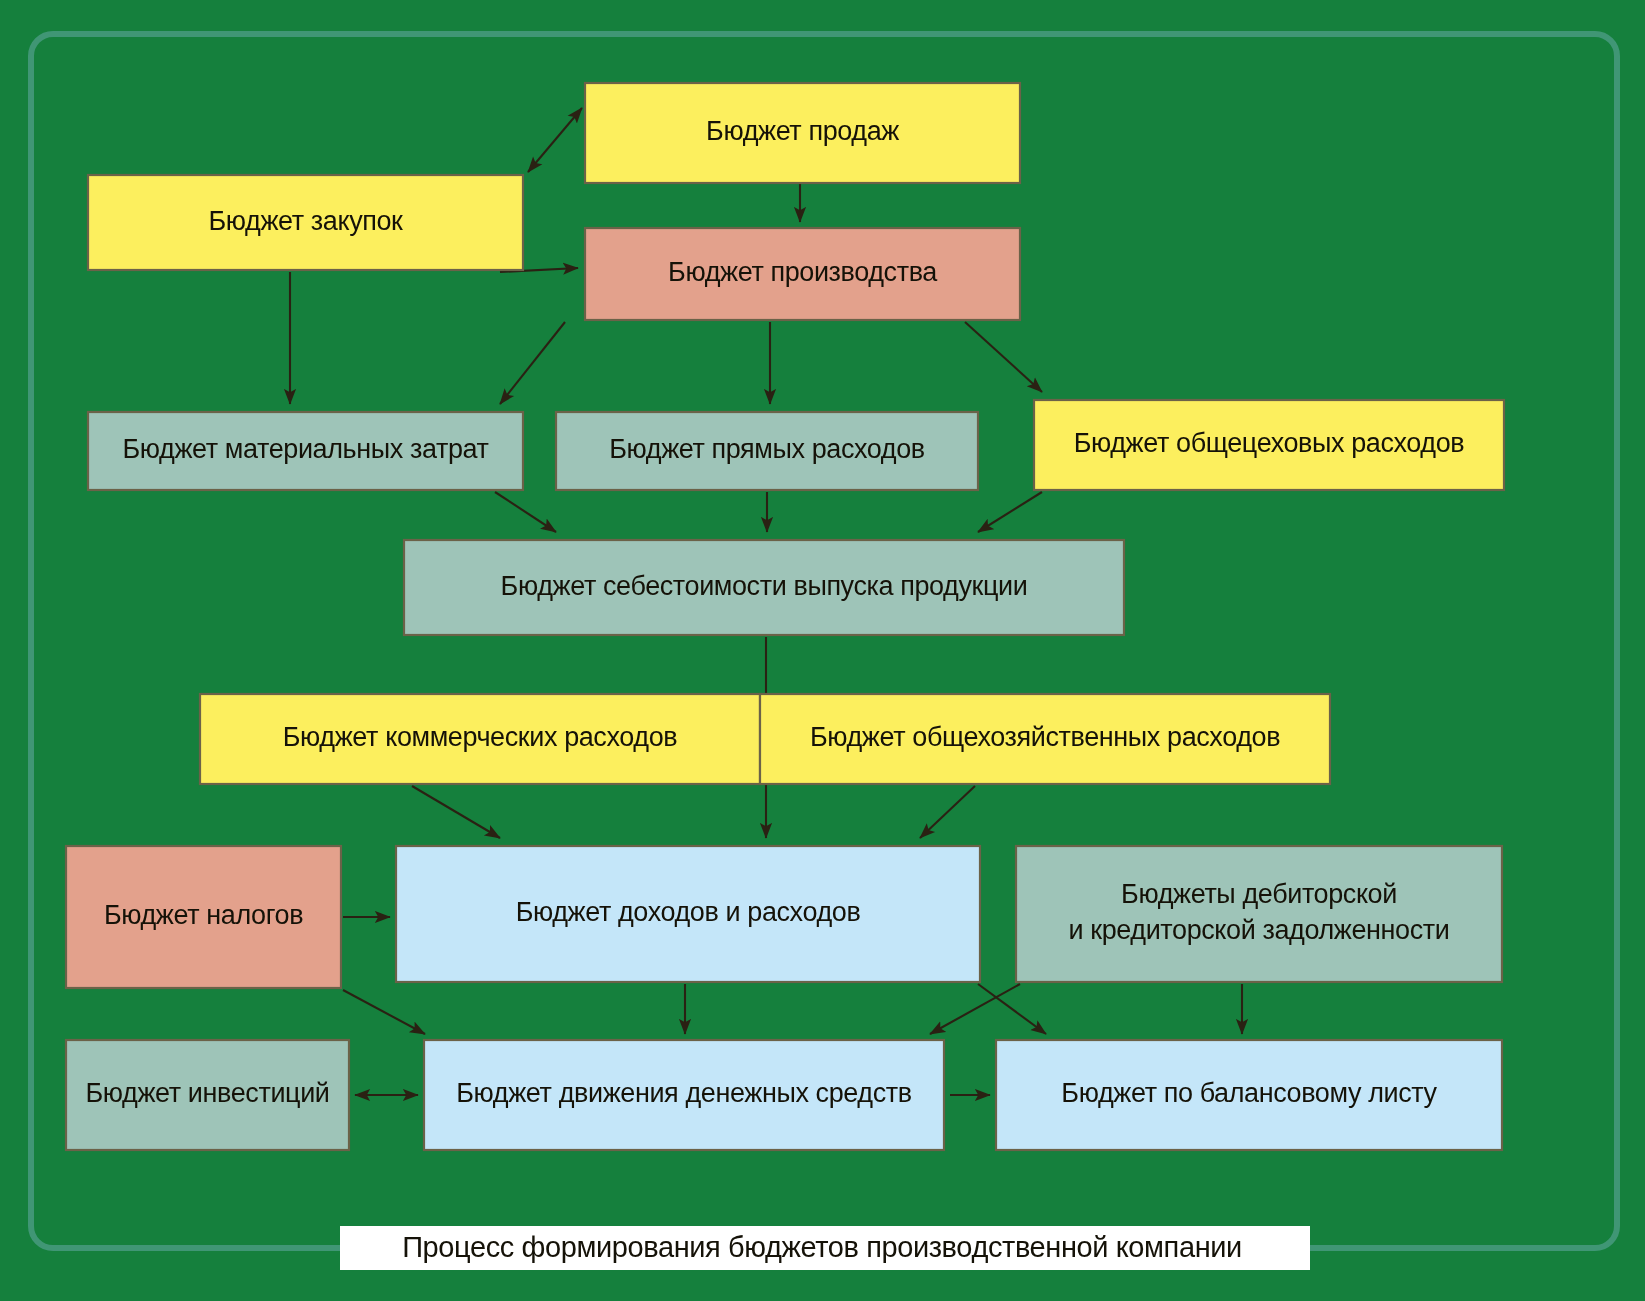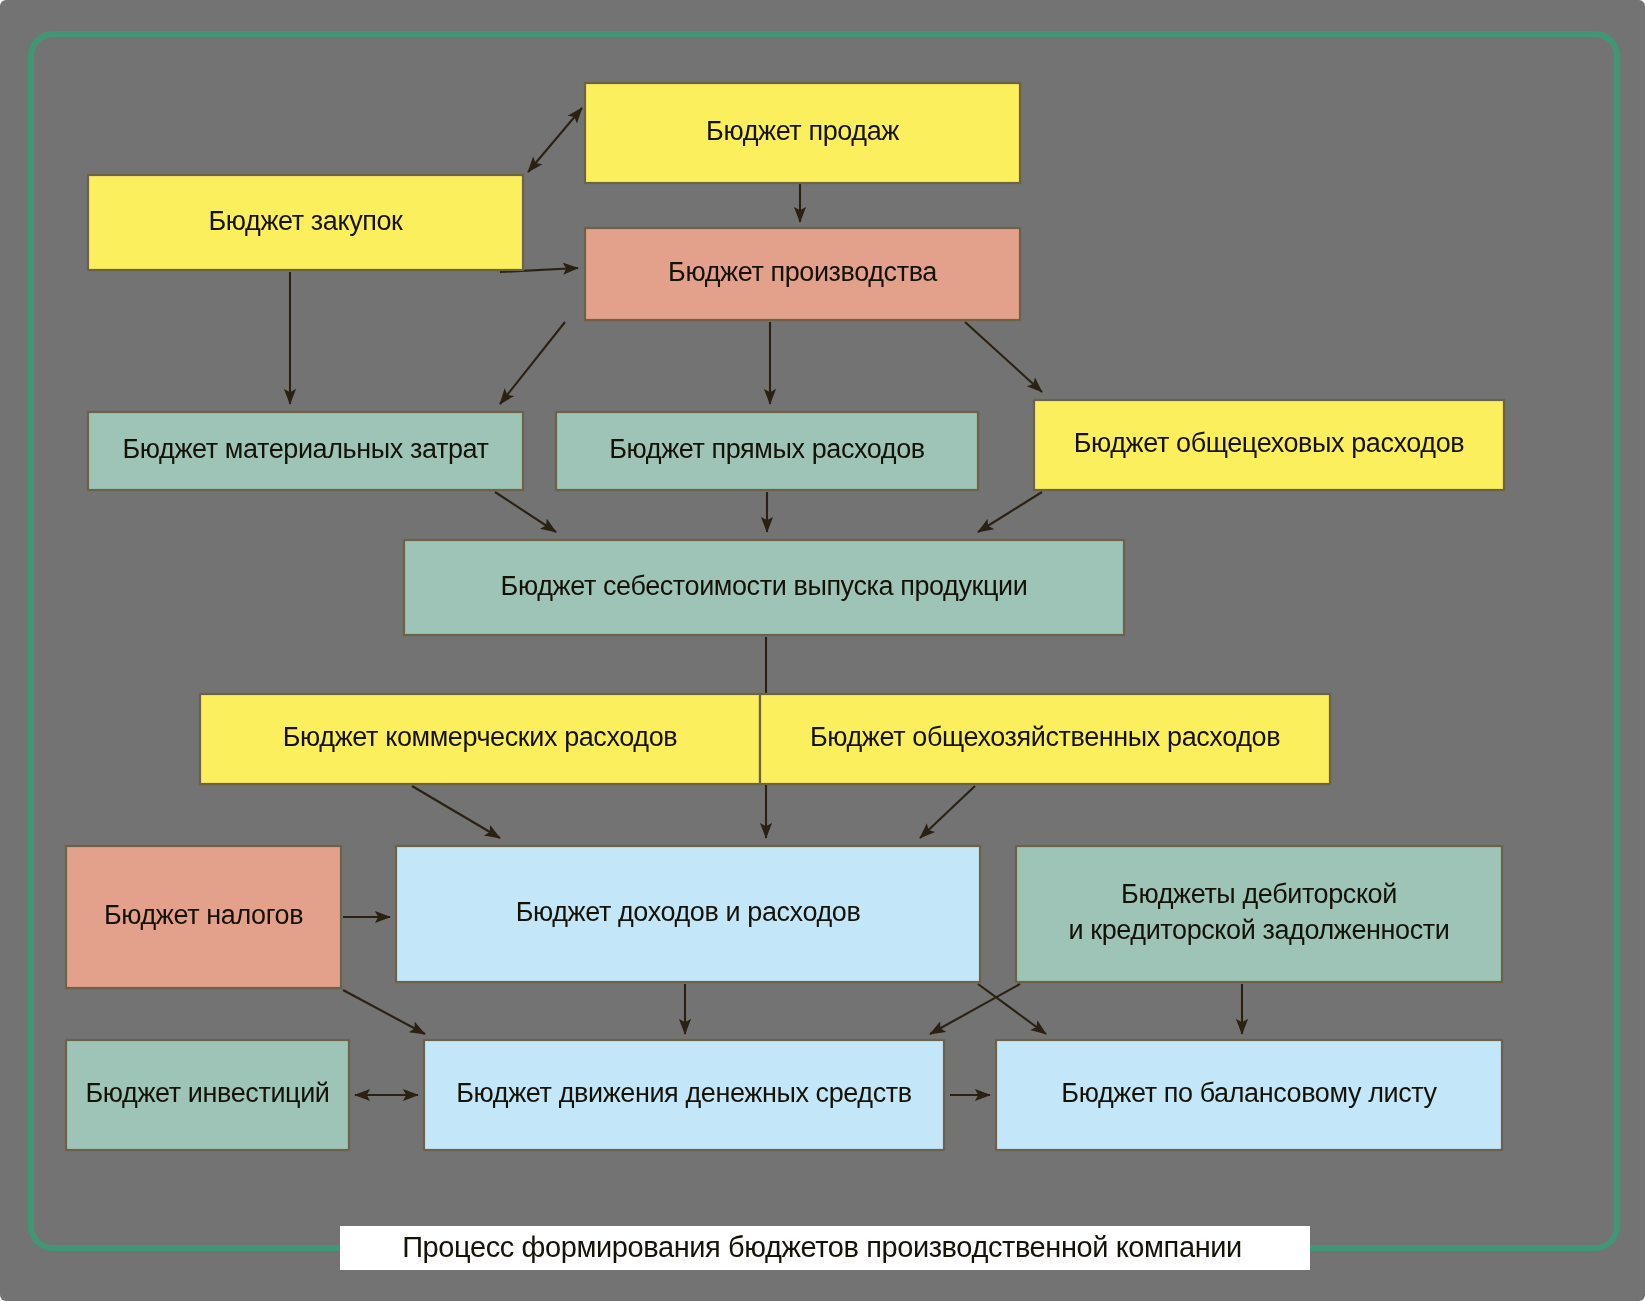--- a/index.html
+++ b/index.html
@@ -10,22 +10,21 @@
   body {
     width: 1645px;
     height: 1301px;
     font-family: "Liberation Sans", sans-serif;
     overflow: hidden;
   }
   #stage {
     position: relative;
     width: 1645px;
     height: 1301px;
-    background: #737373;
-    border-radius: 6px;
+    background: #15803d;
   }
   #diagram-svg {
     position: absolute;
     left: 0;
     top: 0;
     width: 1645px;
     height: 1301px;
   }
   .node-rect {
     stroke: #6b6248;

